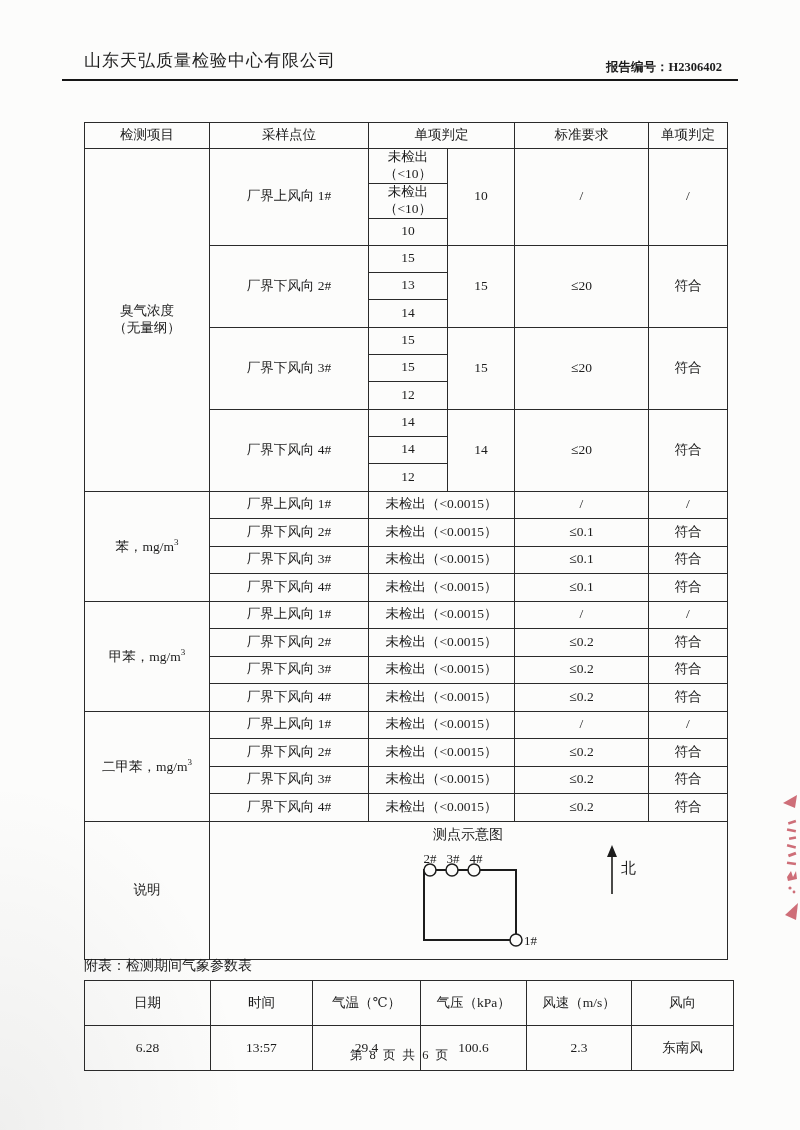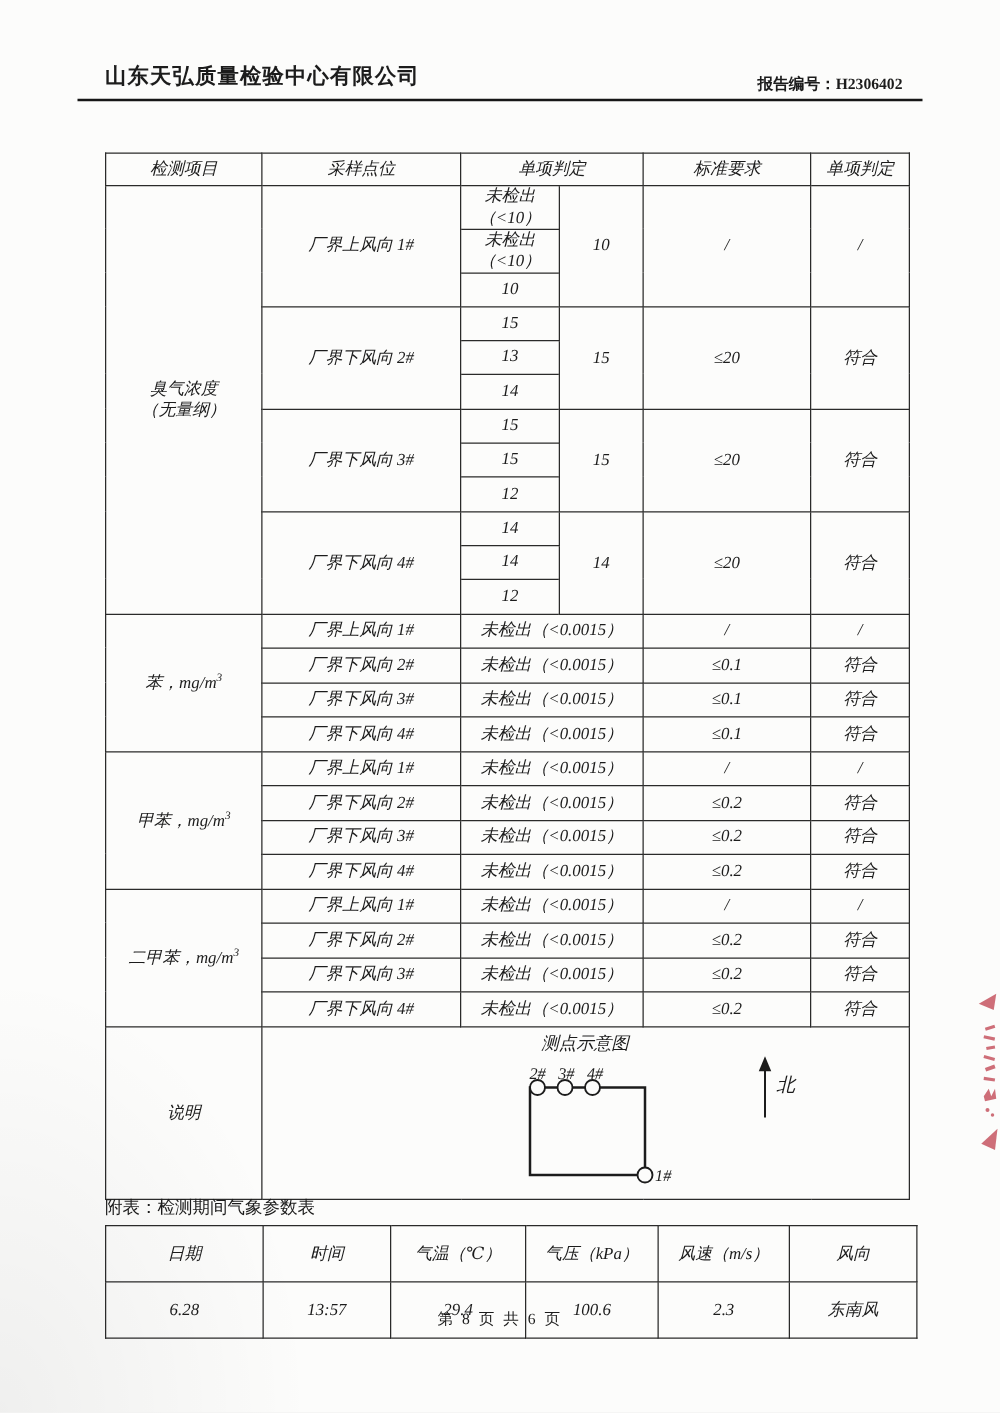--- a/index.html
+++ b/index.html
@@ -9,26 +9,26 @@
     font-family:"Liberation Serif","DejaVu Serif",serif;
     color:#1c1c1c;
   }
   .page{
     position:relative;width:800px;height:1130px;overflow:hidden;
     background:
       radial-gradient(ellipse at 0% 100%, rgba(0,0,0,0.05), transparent 22%),
       #fcfcfb;
   }
   
-  .company{position:absolute;left:84px;top:49px;font-size:17px;font-weight:bold;letter-spacing:1px;}
+  .company{position:absolute;left:84px;top:49px;font-size:17px;font-weight:normal;letter-spacing:1px;}
   .report-no{position:absolute;right:78px;top:59px;font-size:12.5px;font-weight:bold;}
   .header-rule{position:absolute;left:62px;top:79px;width:676px;height:2px;background:#161616;}
 
   
-  table{border-collapse:collapse;table-layout:fixed;font-style:italic;}
+  table{border-collapse:collapse;table-layout:fixed;}
   .main-table{position:absolute;left:84px;top:122px;width:643px;border:1.5px solid #222;}
   .main-table td,.main-table th{
     border:1px solid #2a2a2a;
     text-align:center;vertical-align:middle;
     font-size:13.5px;font-weight:normal;padding:0 2px;
     line-height:1.25;
   }
   .pre{white-space:pre-line;font-size:13px;}
   .rh26{height:26px;} .rh33{height:33px;} .rh27{height:27px;} .rh28{height:28px;} .rh138{height:138px;}
   sup{font-size:9px;}

